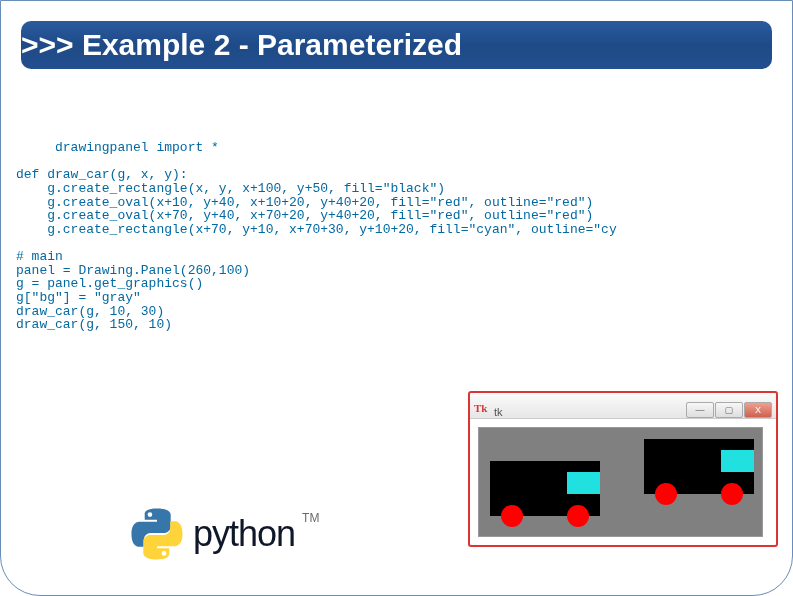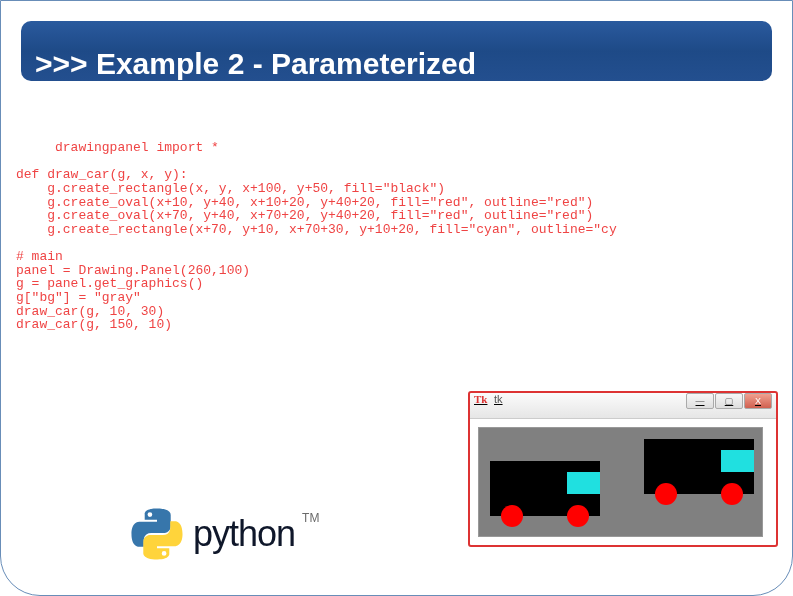--- a/index.html
+++ b/index.html
@@ -19,42 +19,41 @@
     height: 596px;
     background: #fff;
     border-radius: 0 0 40px 40px;
     border: 1.5px solid #688db8;
   }
   .header-bar {
     position: absolute;
     top: 20px;
     left: 20px;
     right: 20px;
-    height: 60px;
+    height: 48px;
     background: linear-gradient(to bottom, #2a5a9e 0%, #1e4a87 50%, #234f8f 100%);
     border-radius: 10px;
     display: flex;
-    align-items: flex-end;
-    padding-left: 14px;
+    align-items: center;
   }
   .header-title {
     color: #fff;
     font-size: 30px;
     font-weight: bold;
   }
   .prompt { color: #fff; font-weight: bold; }
   .code-block {
     position: absolute;
     top: 140px;
     left: 15px;
     font-family: "Courier New", monospace;
     font-size: 13px;
     line-height: 1.05;
     white-space: pre;
-    color: #ef4444;
+    color: #0369a1;
   }
   .python-logo {
     position: absolute;
     left: 130px;
     bottom: 35px;
     display: flex;
     align-items: center;
     gap: 10px;
   }
   .python-logo-text {
@@ -79,25 +78,24 @@
     width: 310px;
     border: 2px solid #d33;
     background: #fff;
     border-radius: 3px;
   }
   .tk-titlebar {
     height: 26px;
     background: linear-gradient(to bottom, #fbfbfb, #e6e6e6);
     border-bottom: 1px solid #ccc;
     display: flex;
-    align-items: flex-start;
+    align-items: flex-end;
     padding: 0 4px;
     gap: 4px;
     border-radius: 3px 3px 0 0;
-    text-decoration: underline;
   }
   .tk-icon {
     width: 16px;
     height: 16px;
     font-size: 11px;
     font-weight: bold;
     color: #d33;
     font-family: serif;
   }
   .tk-title {

